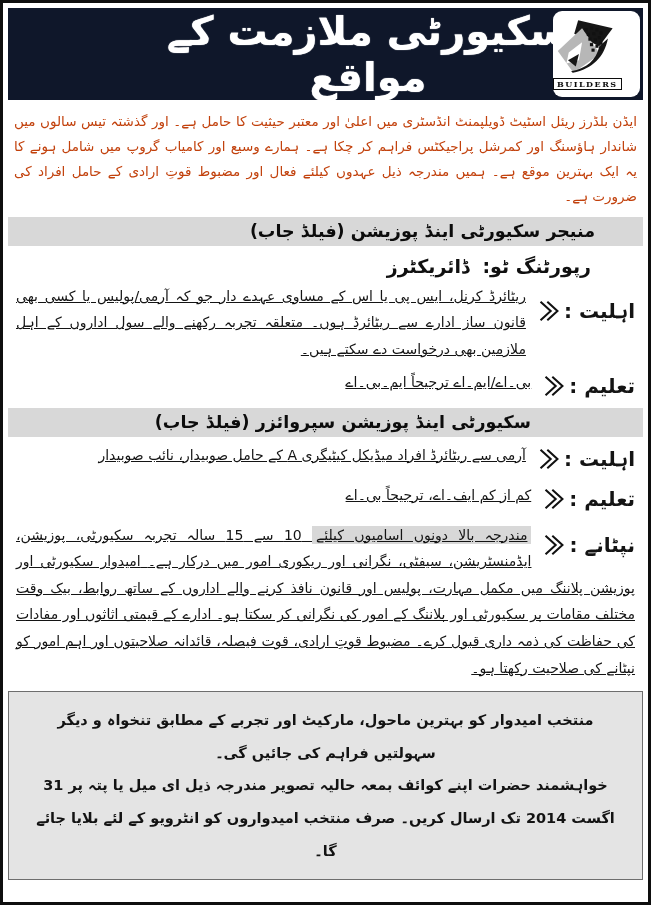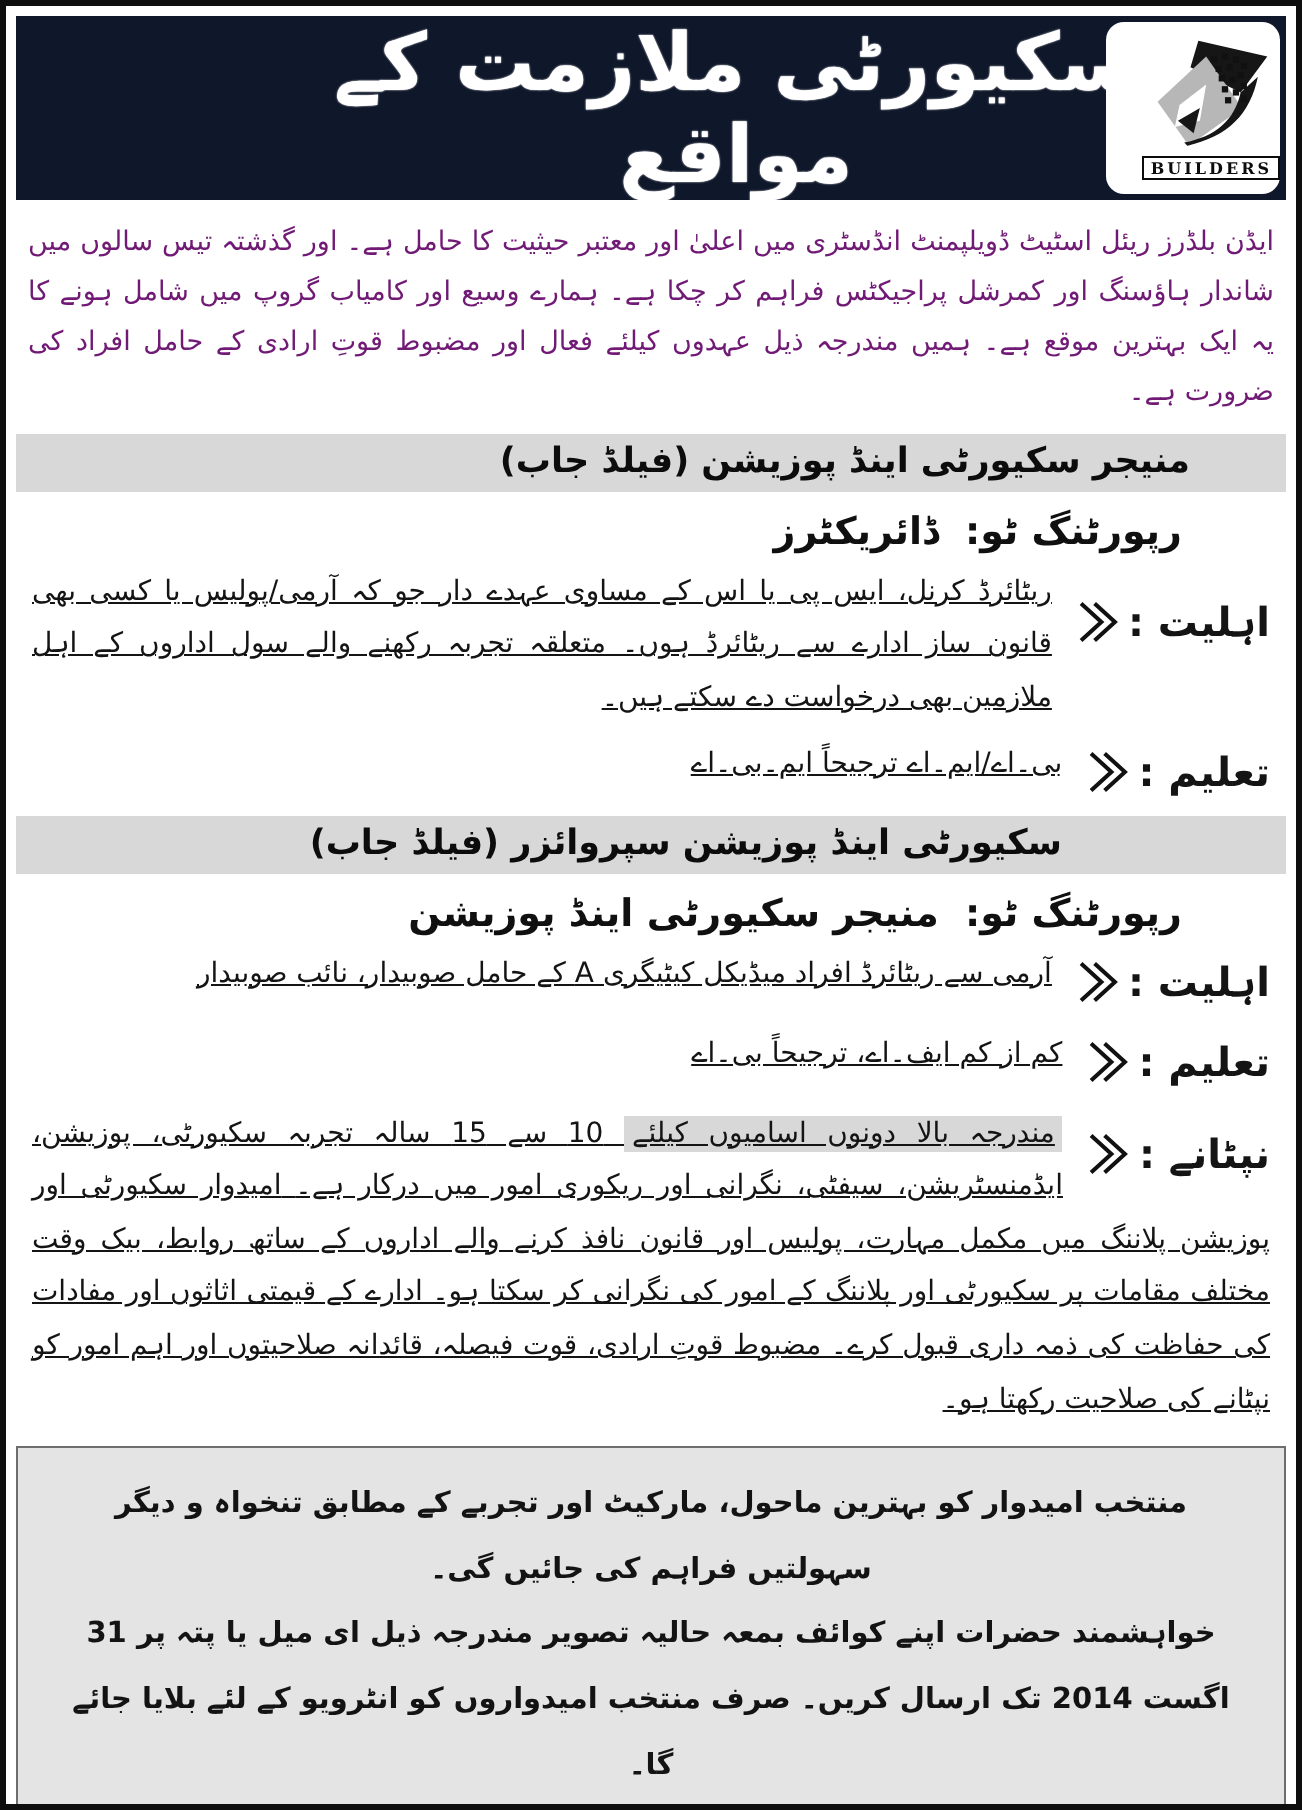--- a/index.html
+++ b/index.html
@@ -4,25 +4,25 @@
 <style>
   html,body{margin:0;padding:0;background:#fff;}
   body{width:651px;height:905px;overflow:hidden;font-family:"DejaVu Sans",sans-serif;}
   .ad{box-sizing:border-box;width:651px;height:905px;border:3px solid #0e0e0e;background:#fff;
       padding:5px 5px 4px 5px;display:flex;flex-direction:column;overflow:hidden;}
   
   .masthead{position:relative;background:#0f172a;height:92px;flex:0 0 auto;display:flex;align-items:center;}
   .masthead-title{flex:1;color:#fff;text-align:center;direction:rtl;font-size:40px;font-weight:bold;
       padding-right:10px;padding-left:95px;letter-spacing:1px;text-shadow:0 0 1px #fff;}
   .logo-box{position:absolute;right:3px;top:3px;bottom:3px;width:87px;background:#fff;border-radius:9px;
-      display:flex;flex-direction:column;align-items:flex-end;justify-content:center;gap:2px;}
+      display:flex;flex-direction:column;align-items:flex-start;justify-content:center;gap:2px;}
   .builders-strip{font-family:"DejaVu Serif",serif;font-size:8px;font-weight:bold;letter-spacing:1.5px;
       color:#0c0c0c;border:1px solid #0c0c0c;padding:1px 3px;line-height:1;background:#fff;}
   
-  .intro{direction:rtl;text-align:justify;font-size:13.5px;line-height:1.85;color:#701a75;
+  .intro{direction:rtl;text-align:justify;font-size:13.5px;line-height:1.85;color:#c2410c;
       padding:9px 6px 6px 6px;flex:0 0 auto;}
   
   .band{background:#d8d8d8;height:29px;margin:2px 0;display:flex;align-items:center;direction:rtl;
       font-weight:bold;font-size:17.5px;color:#0c0c0c;flex:0 0 auto;}
   .band .band-text{white-space:nowrap;}
   .band-1{padding-right:48px;text-align:right;}
   .band-2{padding-right:112px;}
   
   .report-row{direction:rtl;padding:7px 52px 3px 6px;font-size:19px;color:#101010;flex:0 0 auto;}
   .rep-label{font-weight:bold;}
@@ -111,24 +111,20 @@
             </g>
           </svg>
       </span>
     </div>
     <div class="spec-text">بی۔اے/ایم۔اے ترجیحاً ایم۔بی۔اے</div>
   </div>
 
   <div class="band band-2">
     <span class="band-text">سکیورٹی اینڈ پوزیشن سپروائزر (فیلڈ جاب)</span>
   </div>
-  <div class="report-row">
-    <span class="rep-label">رپورٹنگ ٹو:</span>
-    <span class="rep-value">منیجر سکیورٹی اینڈ پوزیشن</span>
-  </div>
   <div class="spec-row">
     <div class="spec-label h1l">
       <span>اہلیت :</span>
       <span class="chev">
         <svg viewBox="0 0 26 26" width="22" height="24">
             <g fill="none" stroke="#111" stroke-width="2.4">
           <polyline points="3,2 15,13 3,24"></polyline>
               <polyline points="11,2 23,13 11,24"></polyline>
             </g>
           </svg>

